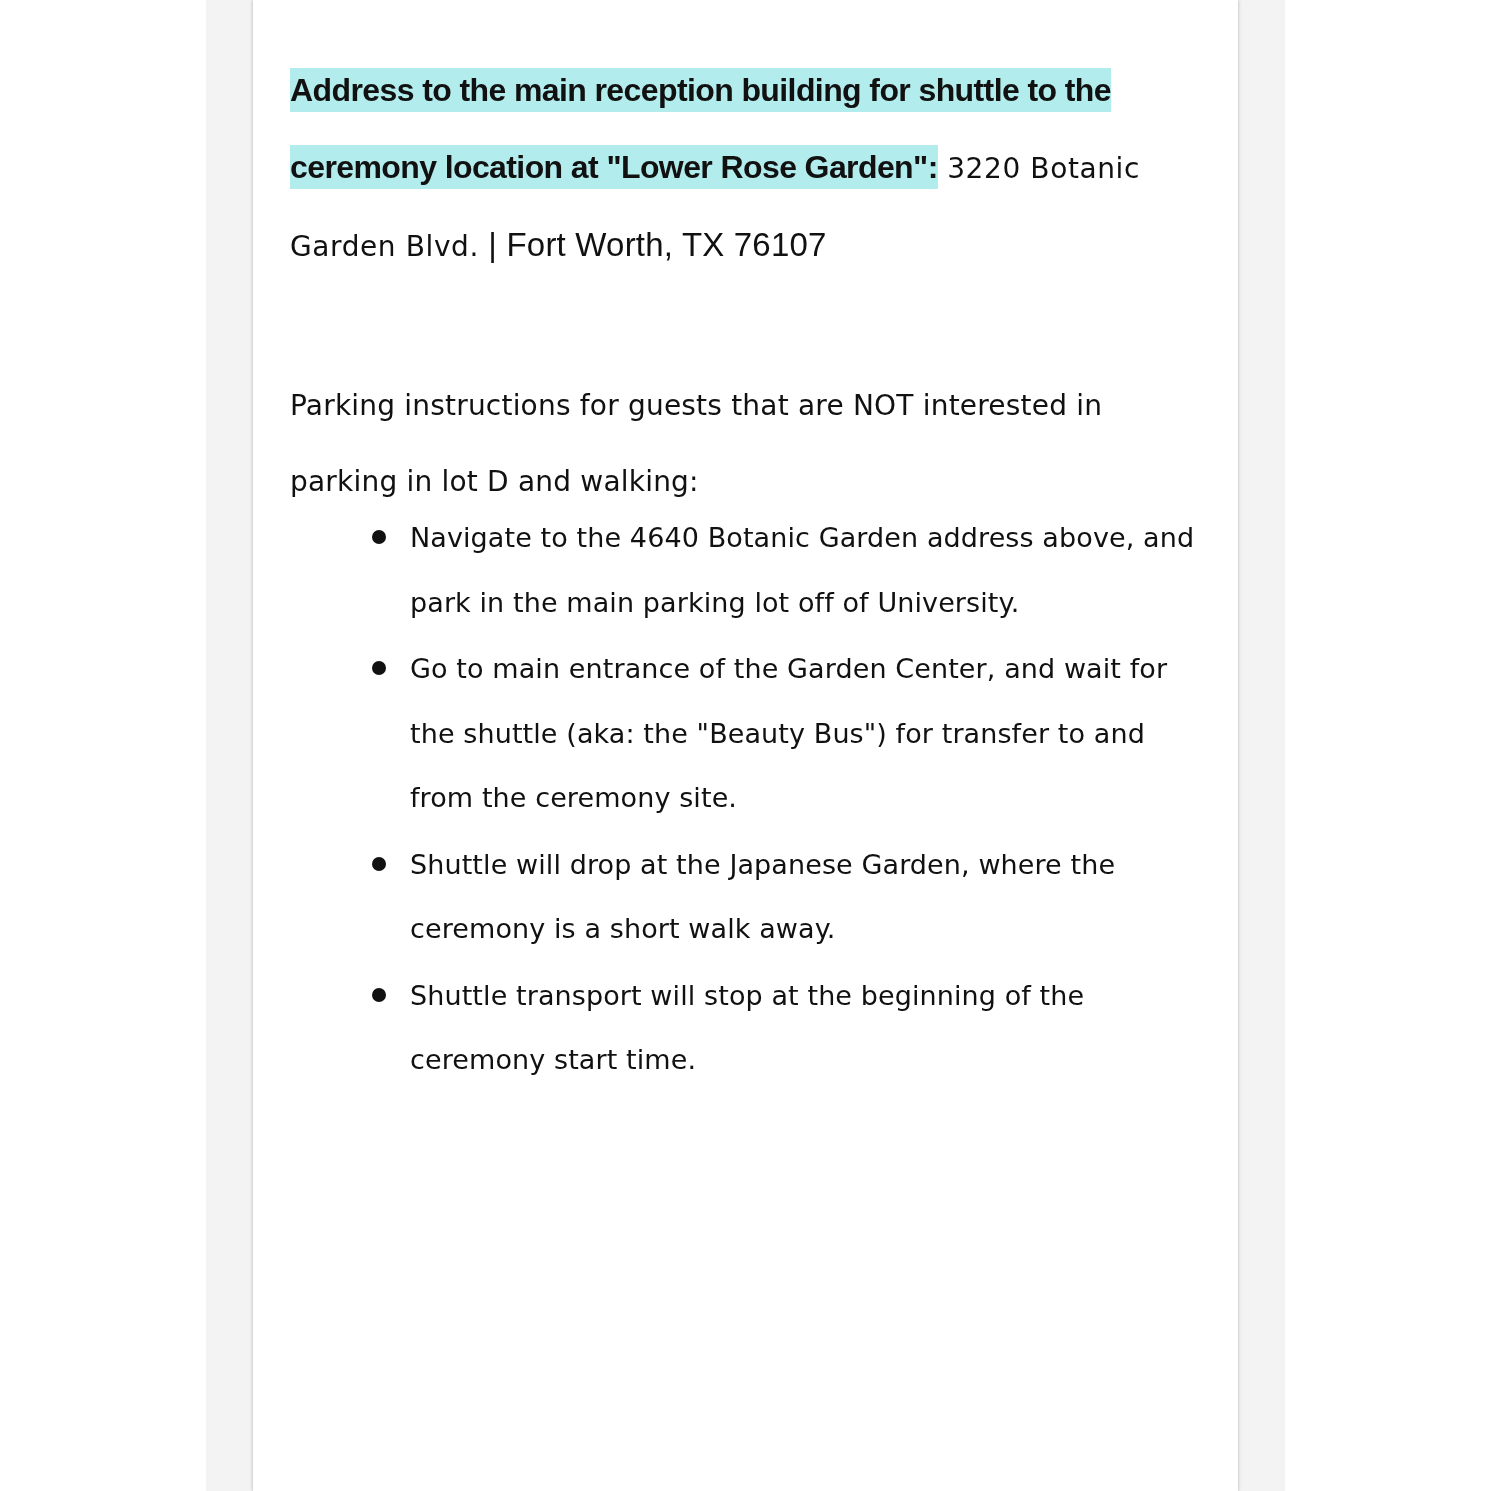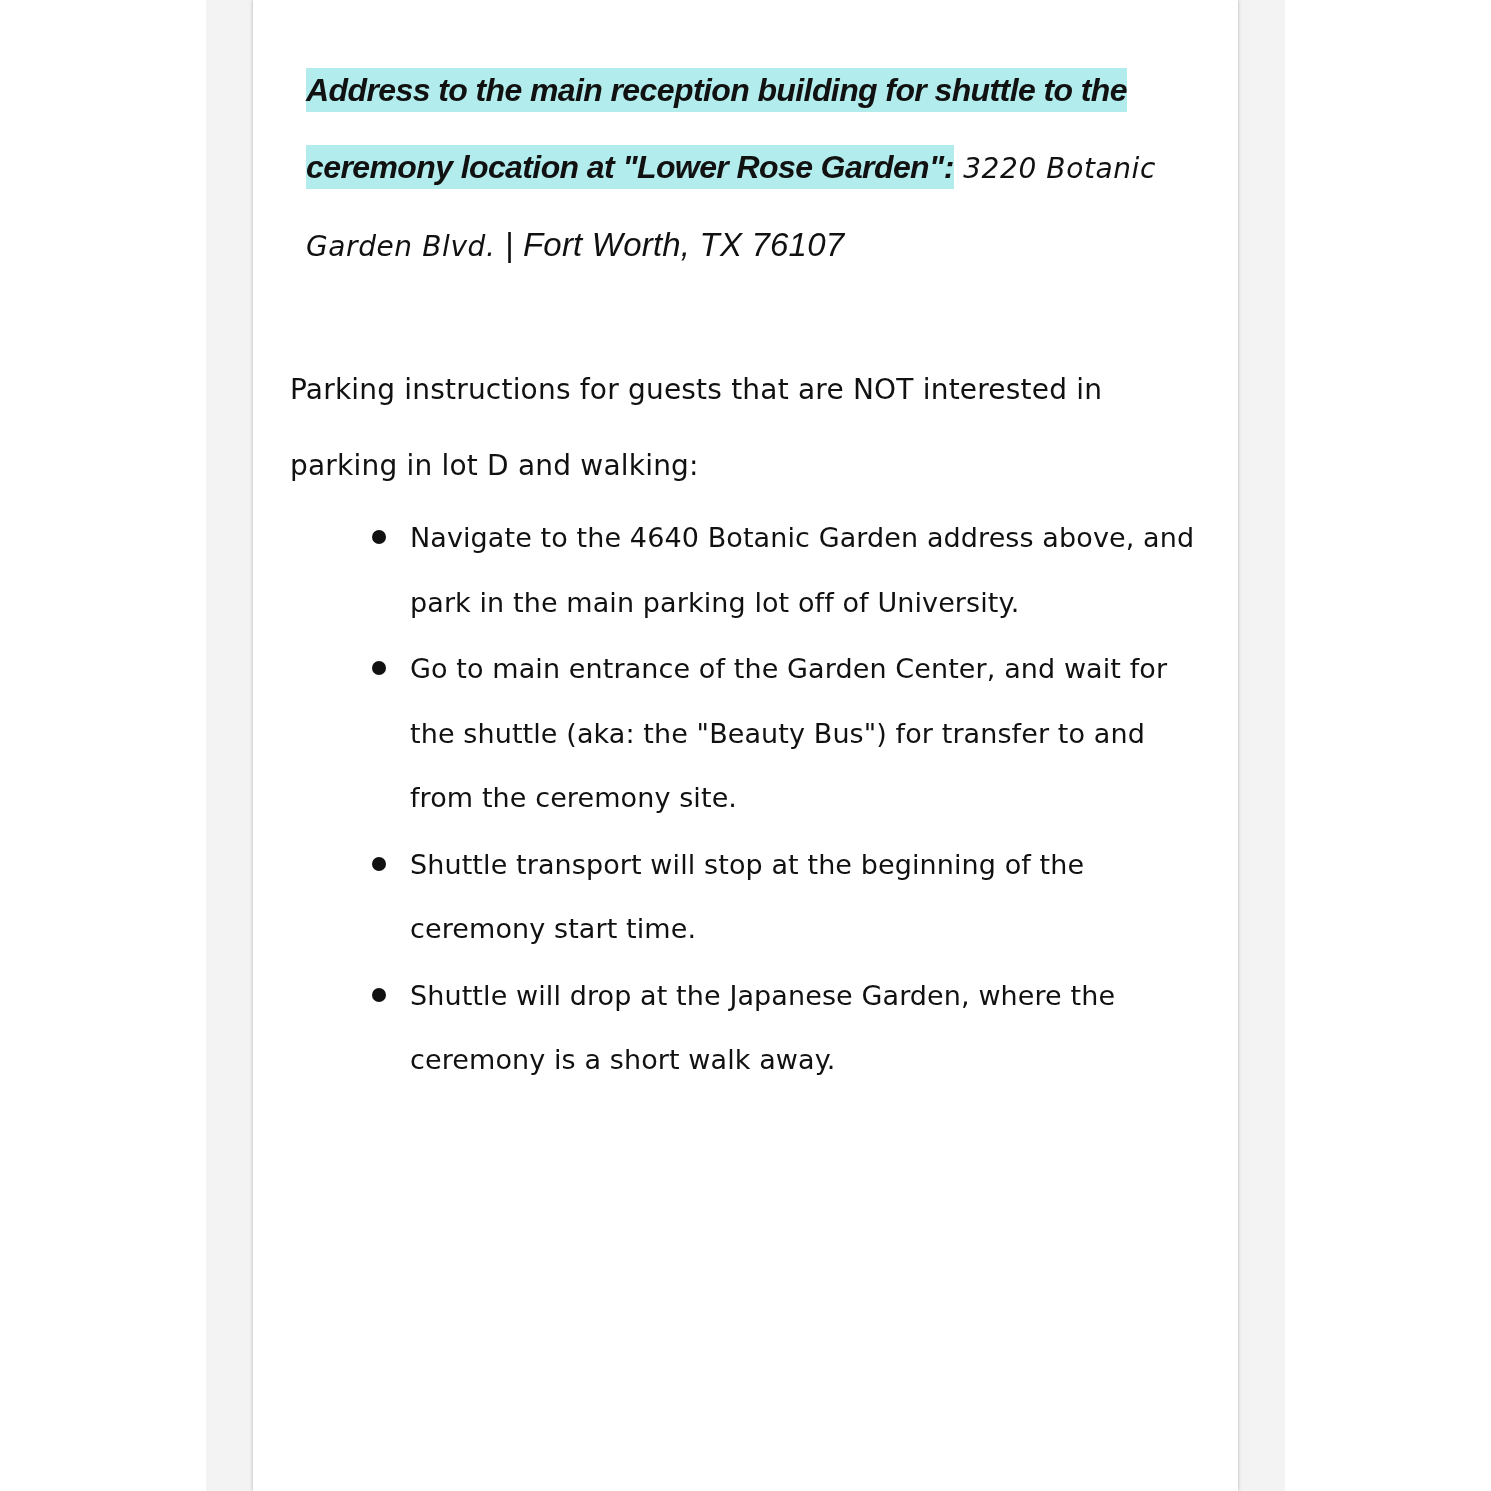--- a/index.html
+++ b/index.html
@@ -16,36 +16,35 @@
     position:absolute; left:253px; top:0; width:985px; height:1491px;
     background:#ffffff;
     box-shadow: 0 0 4px rgba(0,0,0,0.22), 0 0 1px rgba(0,0,0,0.15);
   }
   .content {
     position:absolute; left:37px; top:0; width:920px;
     font-family:"Liberation Sans", sans-serif;
     color:#111;
   }
   .addr-para {
-    position:absolute; left:16px; top:52px; width:920px;
+    position:absolute; left:0; top:52px; width:920px;
     font-size:31px; line-height:76px;
     letter-spacing:0.2px;
-    font-style:italic;
   }
   .hl {
     background:#b2ecec;
     font-weight:bold;
     letter-spacing:-0.6px;
     font-size:32px;
     padding:4px 0;
   }
   .addr-text { font-family:"DejaVu Sans", sans-serif; font-size:28px; letter-spacing:0.6px; }
   .city-text { font-family:"Liberation Sans", sans-serif; font-size:33px; }
   .parking-head {
-    position:absolute; left:0; top:352px; width:920px;
+    position:absolute; left:0; top:368px; width:920px;
     font-family:"DejaVu Sans", sans-serif;
     font-size:28px; line-height:76px; letter-spacing:0.2px;
   }
   .list {
     position:absolute; left:0; top:506px; width:920px;
     list-style:none; margin:0; padding:0;
   }
   .list li {
     position:relative;
     padding-left:120px;
@@ -76,22 +75,22 @@
       <li>
         <span class="bullet"></span>
         <span>Navigate to the 4640 Botanic Garden address above, and park in the main parking lot off of University.</span>
       </li>
       <li>
         <span class="bullet"></span>
         <span>Go to main entrance of the Garden Center, and wait for the shuttle (aka: the "Beauty Bus") for transfer to and from the ceremony site.</span>
       </li>
       <li>
         <span class="bullet"></span>
-        <span>Shuttle transport will stop at the beginning of the ceremony start time.</span>
+        <span>Shuttle will drop at the Japanese Garden, where the ceremony is a short walk away.</span>
       </li>
       <li>
         <span class="bullet"></span>
-        <span>Shuttle will drop at the Japanese Garden, where the ceremony is a short walk away.</span>
+        <span>Shuttle transport will stop at the beginning of the ceremony start time.</span>
       </li>
     </ul>
 
   </div>
 </div>
 
 </body></html>

